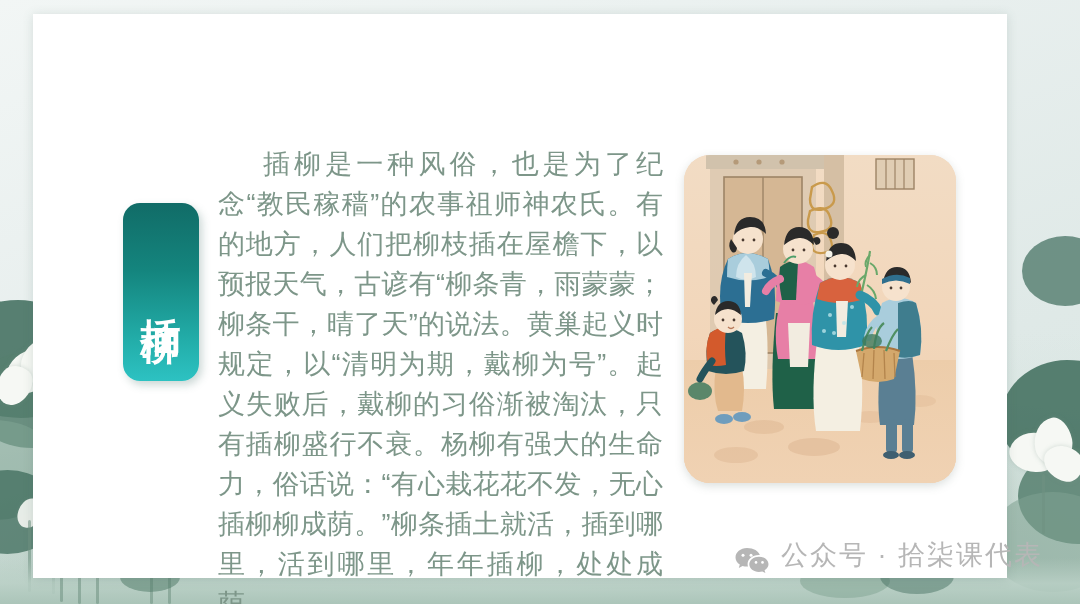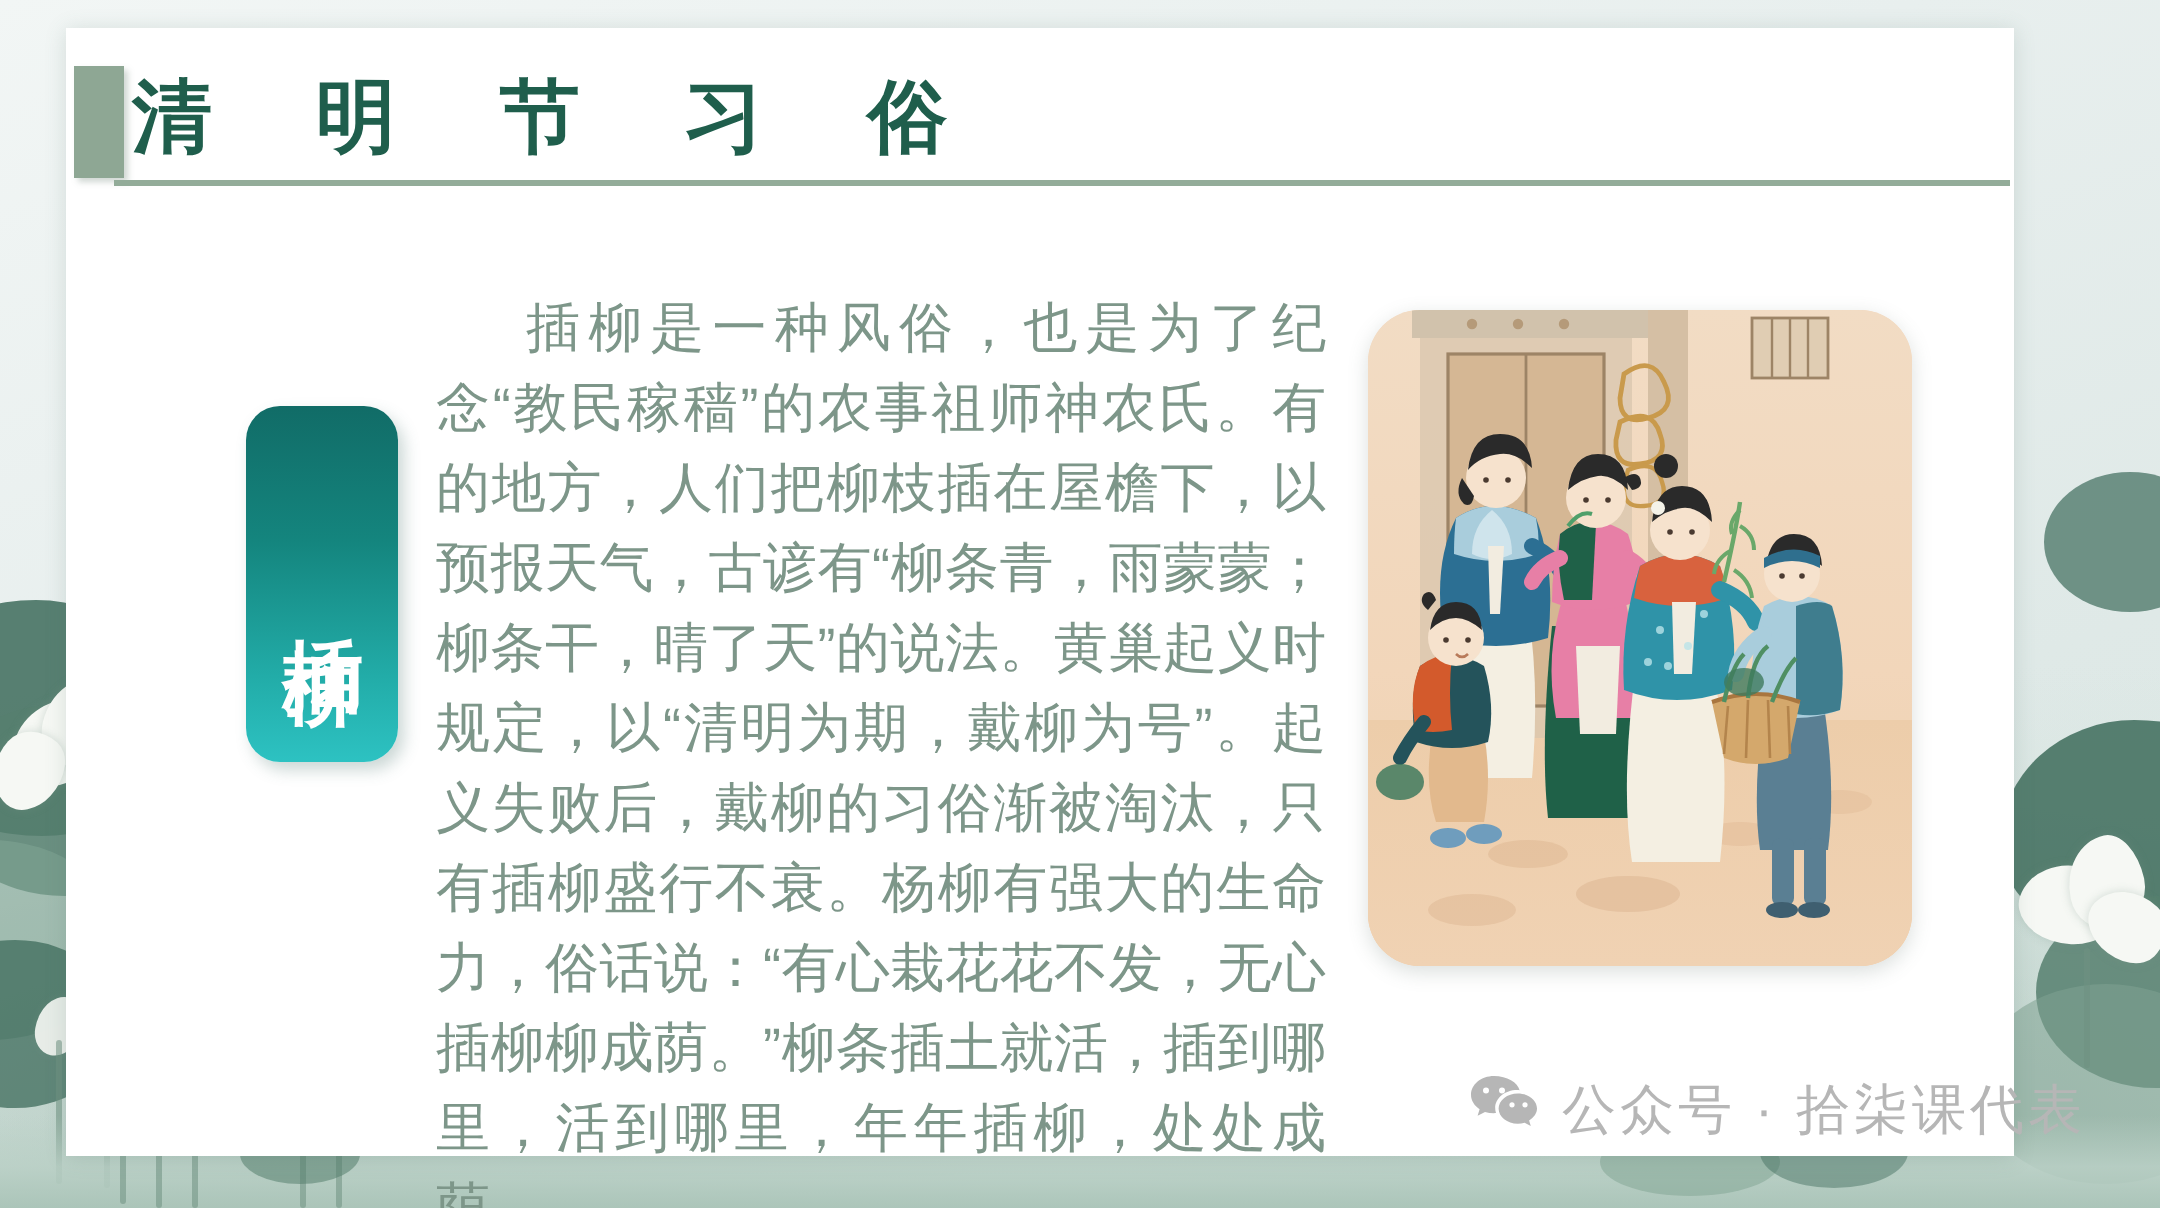--- a/index.html
+++ b/index.html
@@ -167,21 +167,21 @@
     background: linear-gradient(to bottom, #f0d6bd 0%, #f3d9c0 45%, #f0cfb2 100%);
   }
   .ill-layer { position: absolute; }
 
   
   .watermark {
     position: absolute;
     left: 735px;
     top: 537px;
     display: flex;
-    align-items: flex-start;
+    align-items: flex-end;
     gap: 12px;
   }
   .wechat-icon { width: 34px; height: 26px; position: relative; }
   .wm-text {
     font-size: 27px;
     color: #b6b6b6;
     letter-spacing: 2px;
     white-space: nowrap;
     font-family: "Liberation Sans", "DejaVu Sans", sans-serif;
   }
@@ -223,25 +223,20 @@
     <div class="stem" style="left:96px;  top:-2px;  width:3px; height:48px;"></div>
     <div class="stem" style="left:150px; top:4px;   width:3px; height:42px;"></div>
     <div class="stem" style="left:168px; top:-4px;  width:3px; height:50px;"></div>
     <div class="leaf mid" style="left:120px; top:4px;  width:60px; height:30px; opacity:0.55;"></div>
     <div class="leaf light" style="left:800px; top:6px;  width:90px; height:34px; opacity:0.5;"></div>
     <div class="leaf dark" style="left:880px; top:0px;  width:74px; height:36px; opacity:0.45;"></div>
   </div>
 
   <div class="card">
 
-    <div class="header">
-      <div class="accent-bar"></div>
-      <div class="title">清 明 节 习 俗</div>
-      <div class="title-rule"></div>
-    </div>
 
     <div class="badge">
       <span class="badge-label">插柳</span>
     </div>
 
     <div class="body-text">插柳是一种风俗，也是为了纪念“教民稼穑”的农事祖师神农氏。有的地方，人们把柳枝插在屋檐下，以预报天气，古谚有“柳条青，雨蒙蒙；柳条干，晴了天”的说法。黄巢起义时规定，以“清明为期，戴柳为号”。起义失败后，戴柳的习俗渐被淘汰，只有插柳盛行不衰。杨柳有强大的生命力，俗话说：“有心栽花花不发，无心插柳柳成荫。”柳条插土就活，插到哪里，活到哪里，年年插柳，处处成荫。</div>
 
     <div class="illustration">
       <svg class="ill-layer" width="272" height="328" viewBox="0 0 272 328">
         <defs>

